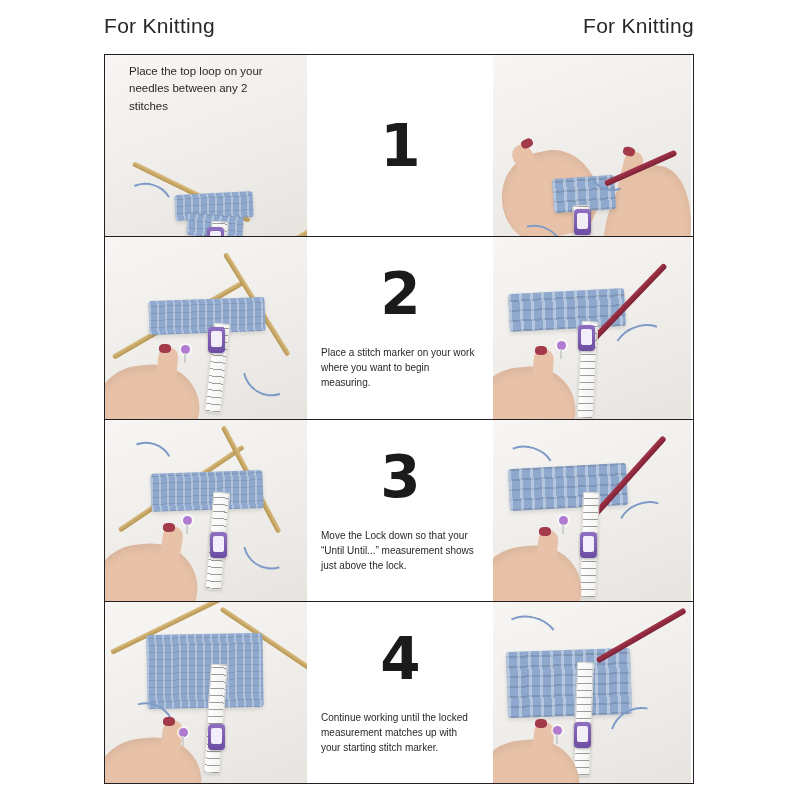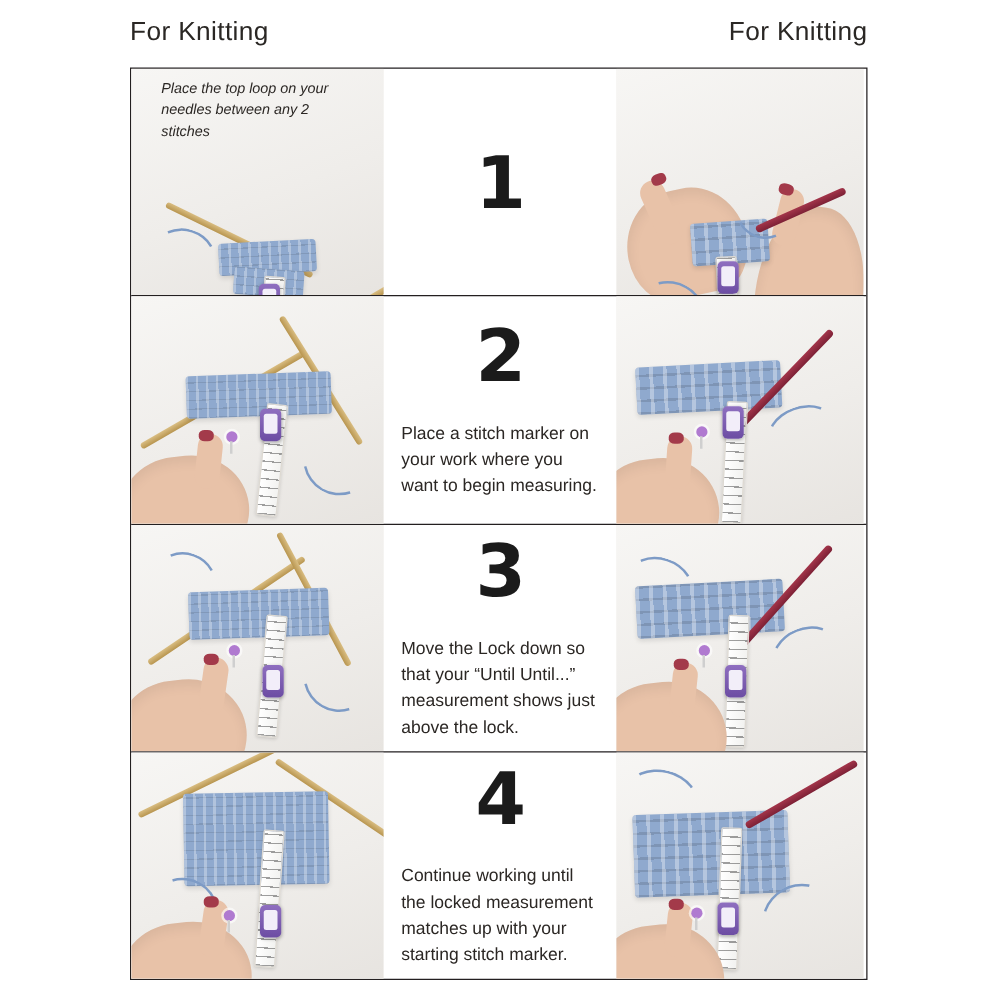--- a/index.html
+++ b/index.html
@@ -76,39 +76,38 @@
 
   .step-num {
     font-size: 58px;
     font-weight: 700;
     line-height: 1;
     color: #1b1b1b;
     font-family: "DejaVu Sans", sans-serif;
     letter-spacing: -1px;
   }
   .step-text {
-    font-size: 14px;
+    font-size: 10px;
     line-height: 1.5;
     color: #2b2724;
     text-align: left;
     width: 100%;
     padding: 0 6px;
     box-sizing: border-box;
   }
 
   
   .caption {
     position: absolute;
     top: 8px;
     font-size: 11.5px;
     line-height: 1.5;
     color: #2b2724;
     z-index: 5;
     width: 160px;
-    font-style: italic;
   }
   .caption.l { left: 24px; }
   .caption.r { left: 12px; width: 170px; }
 
   
   .photo {
     position: absolute;
     inset: 0;
     background: #f3f1ee;
     overflow: hidden;

